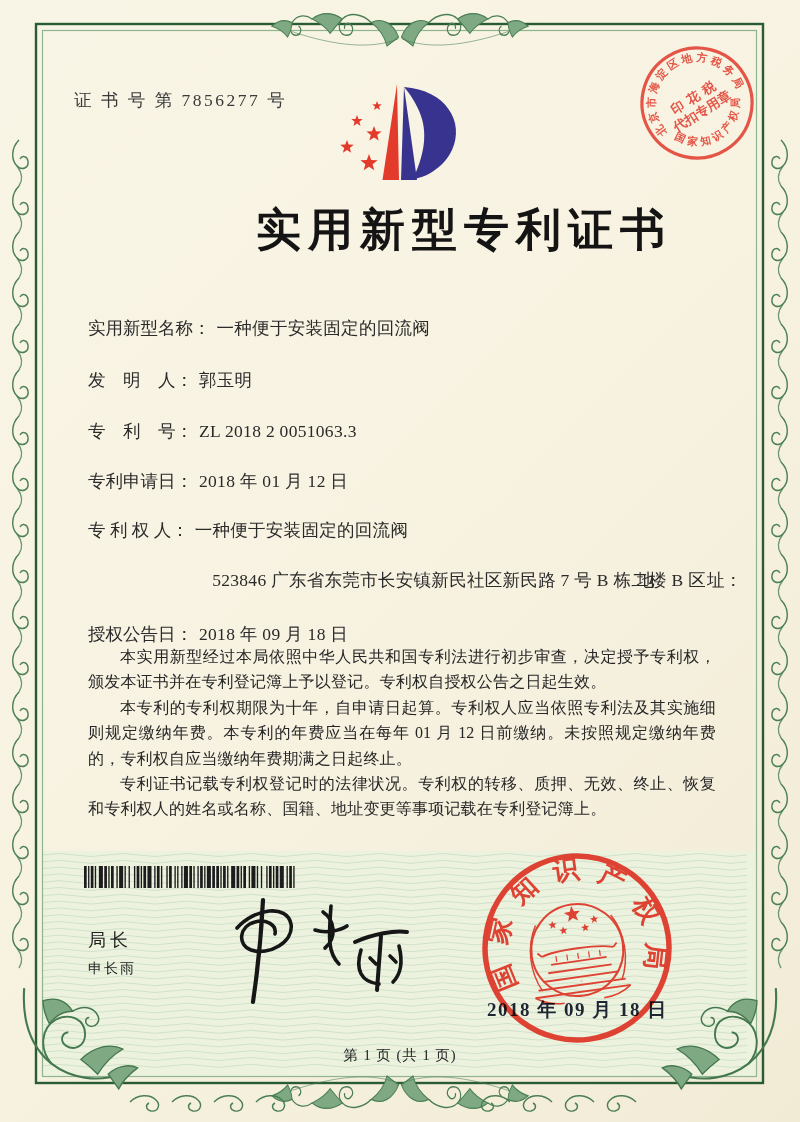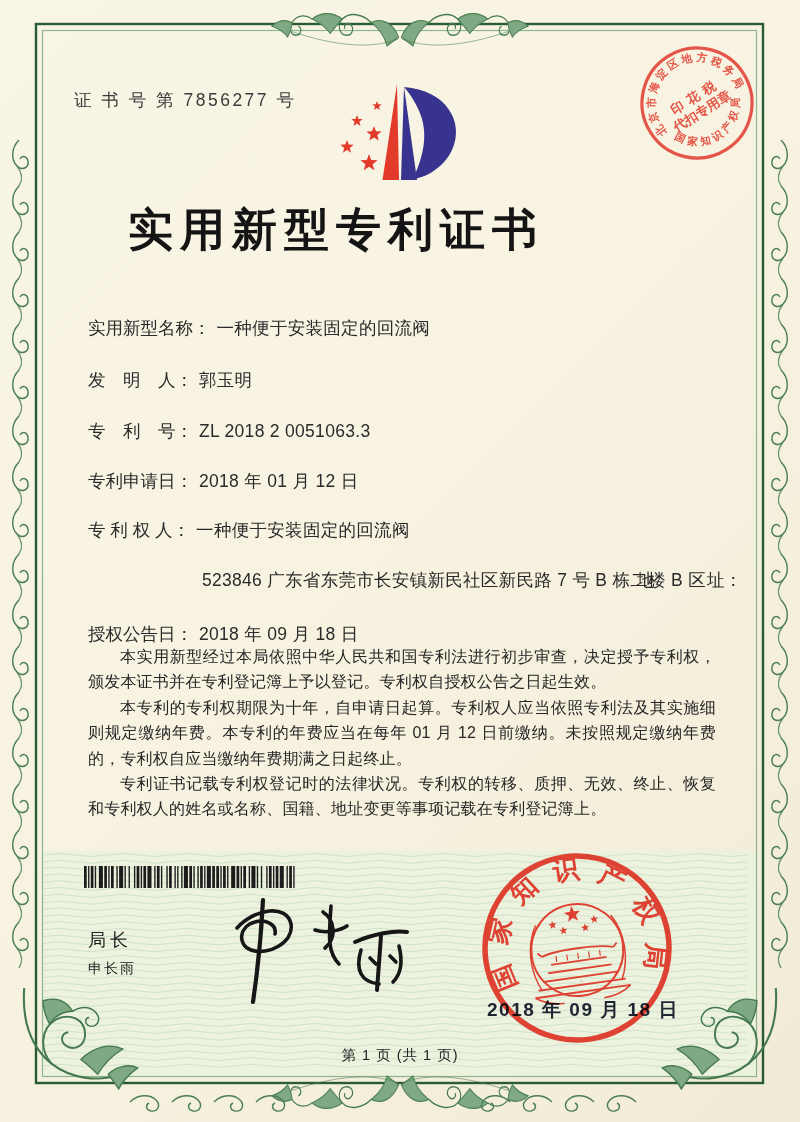--- a/index.html
+++ b/index.html
@@ -1,23 +1,23 @@
 <!DOCTYPE html>
 <html><head>
 <meta charset="utf-8">
 <style>
   html,body{margin:0;padding:0;background:#d8d2bd;}
   .page{position:relative;width:800px;height:1122px;overflow:hidden;
         background:linear-gradient(135deg,#f9f5e6 0%,#f7f2e0 55%,#f1ebd6 100%);
-        font-family:Liberation Sans, sans-serif;color:#222;}
+        font-family:Liberation Serif, serif;color:#222;}
   .bg{position:absolute;left:0;top:0;z-index:0;pointer-events:none;}
   .content{position:absolute;left:0;top:0;width:800px;height:1122px;z-index:2;}
   .abs{position:absolute;}
   .certno{left:74px;top:88px;font-size:17.5px;letter-spacing:2.5px;color:#3a3a3a;}
-  .title{left:0;top:200px;width:672px;text-align:center;font-size:45px;font-weight:bold;
+  .title{left:0;top:200px;width:672px;text-align:right;font-size:45px;font-weight:bold;
          letter-spacing:7px;color:#141414;}
   .frow{left:88px;font-size:17.5px;color:#2a2a2a;width:660px;position:absolute;}
   .flabel{display:inline-block;white-space:nowrap;}
   .fcolon{display:inline-block;margin-right:6px;}
   .fval{letter-spacing:.3px;}
   .fval.addr{position:absolute;left:58px;top:0;width:560px;text-indent:44px;line-height:24px;}
   .grantno{left:452px;top:622px;font-size:17.5px;color:#2a2a2a;}
   .paras{left:88px;top:644px;width:628px;font-size:16px;line-height:25.4px;
          text-align:justify;color:#262626;letter-spacing:.2px;}
   .paras p{margin:0;text-indent:2em;}

